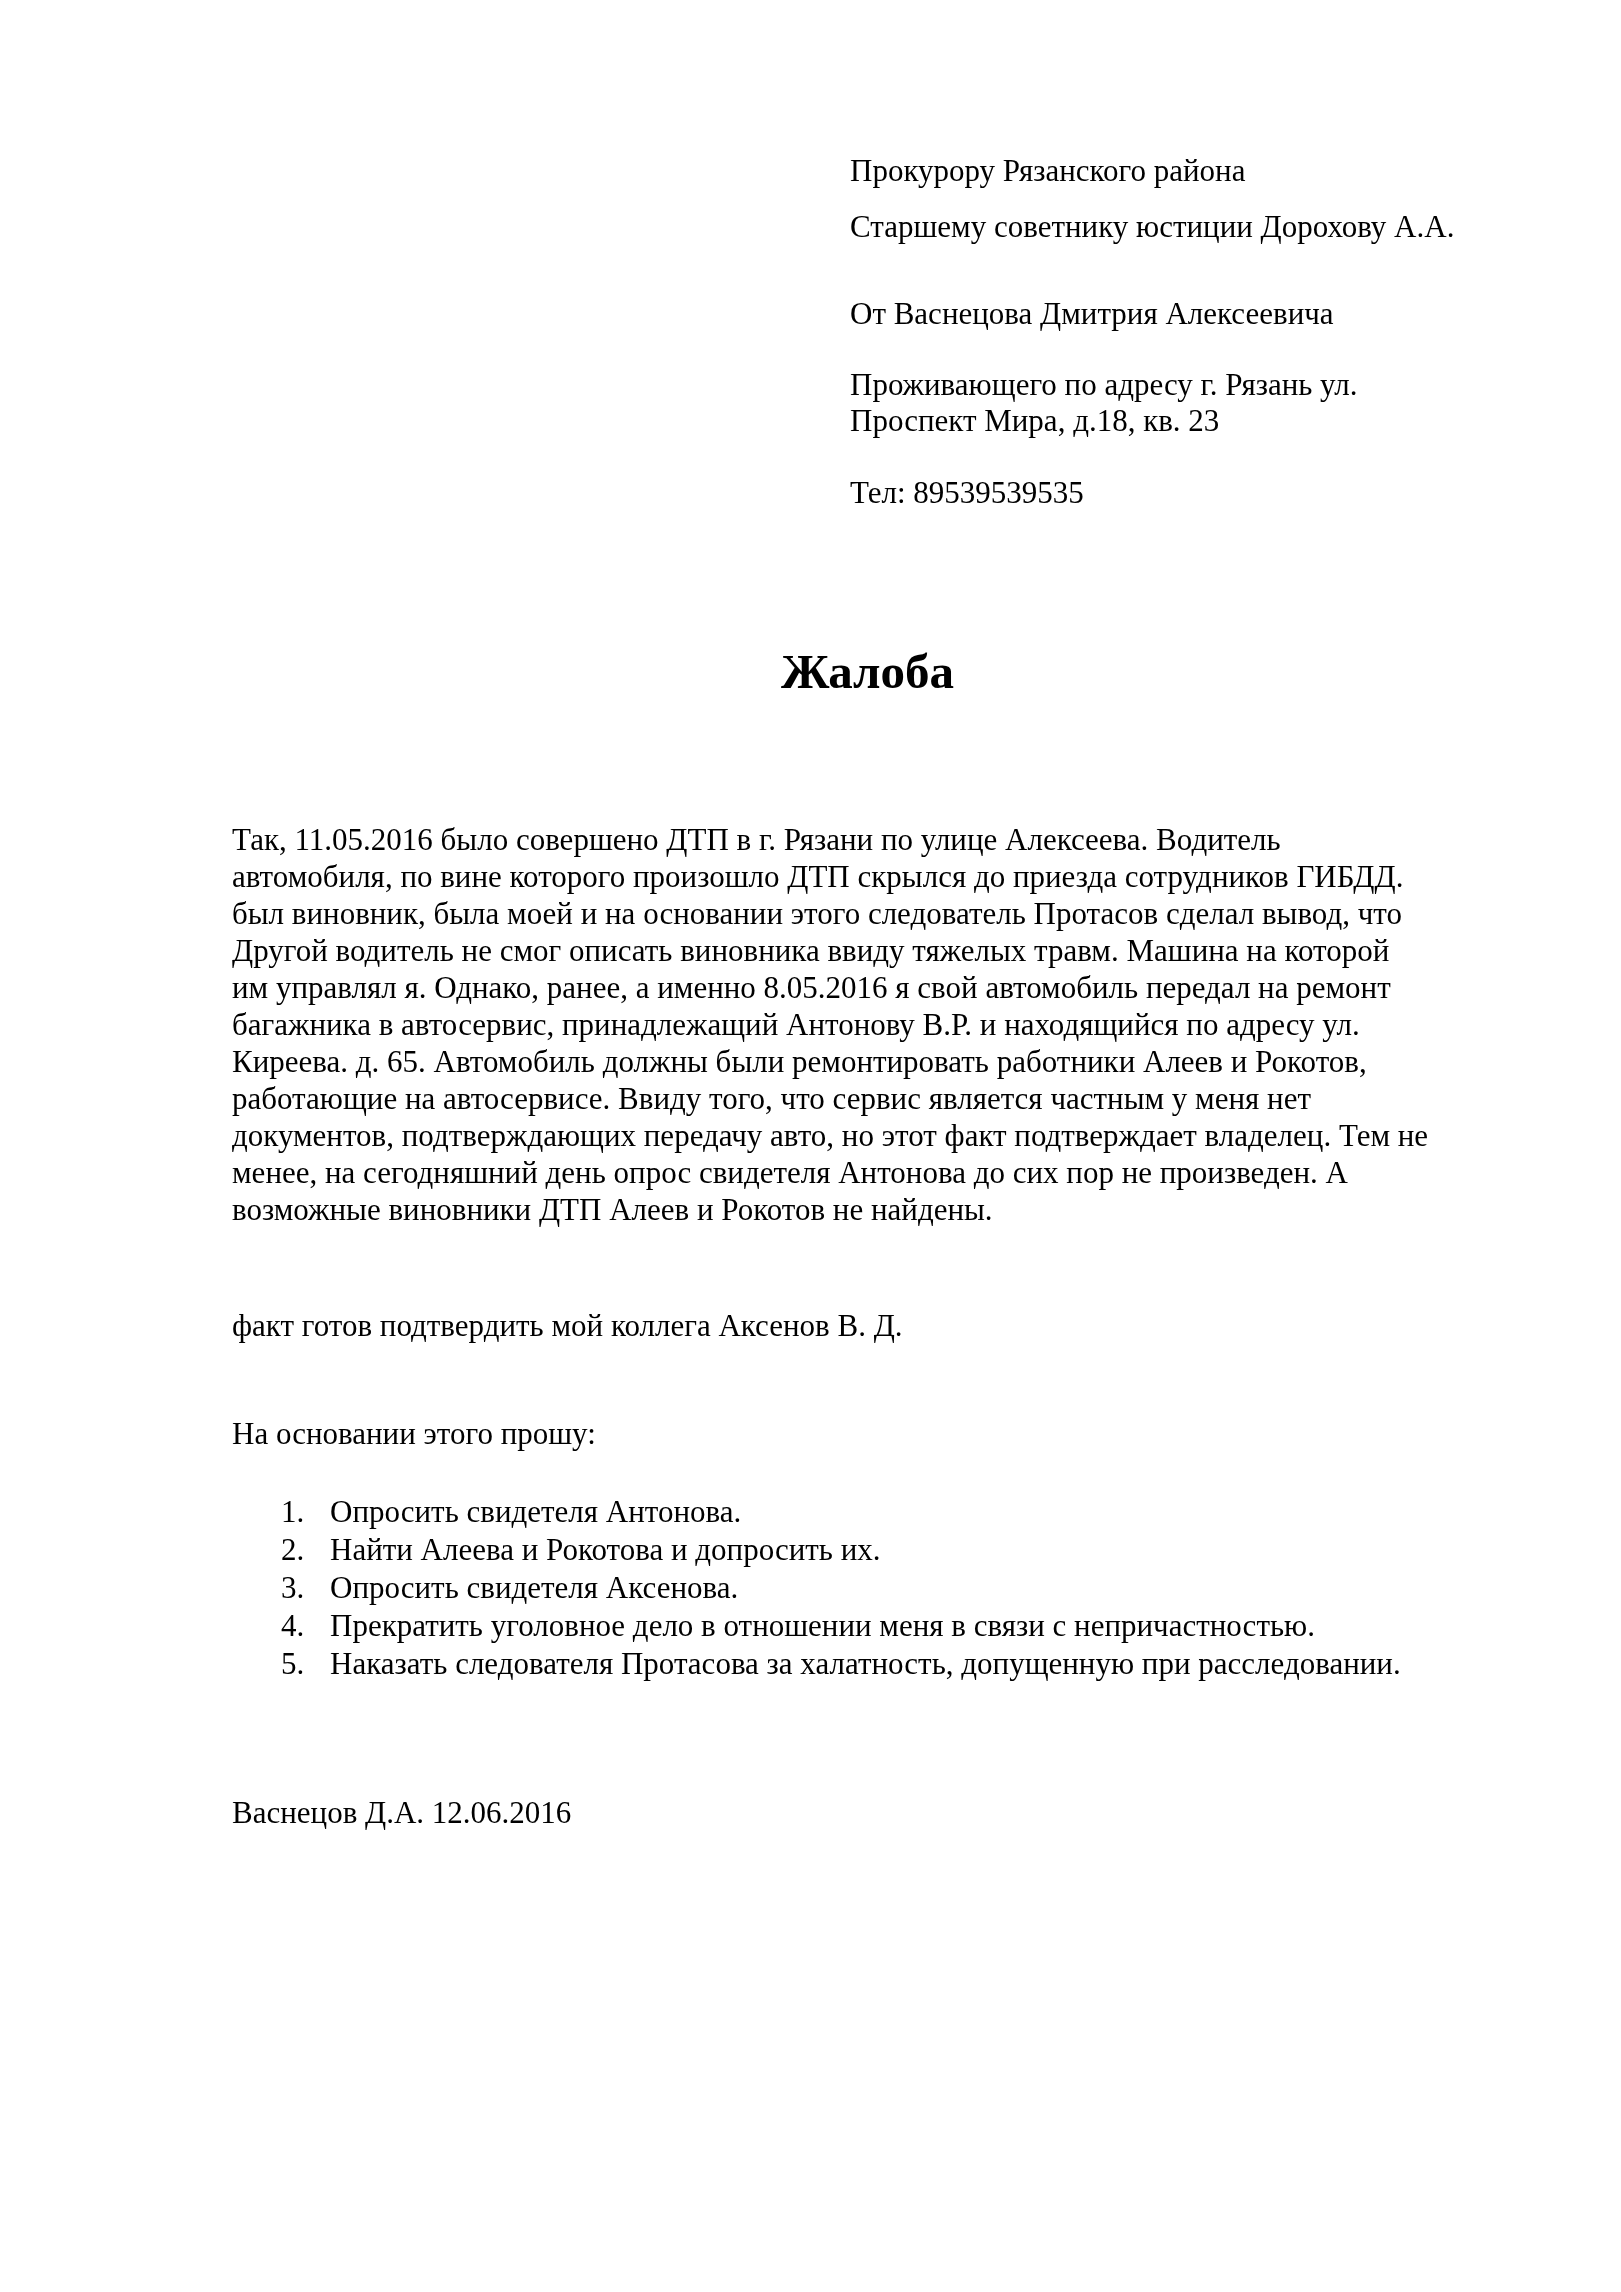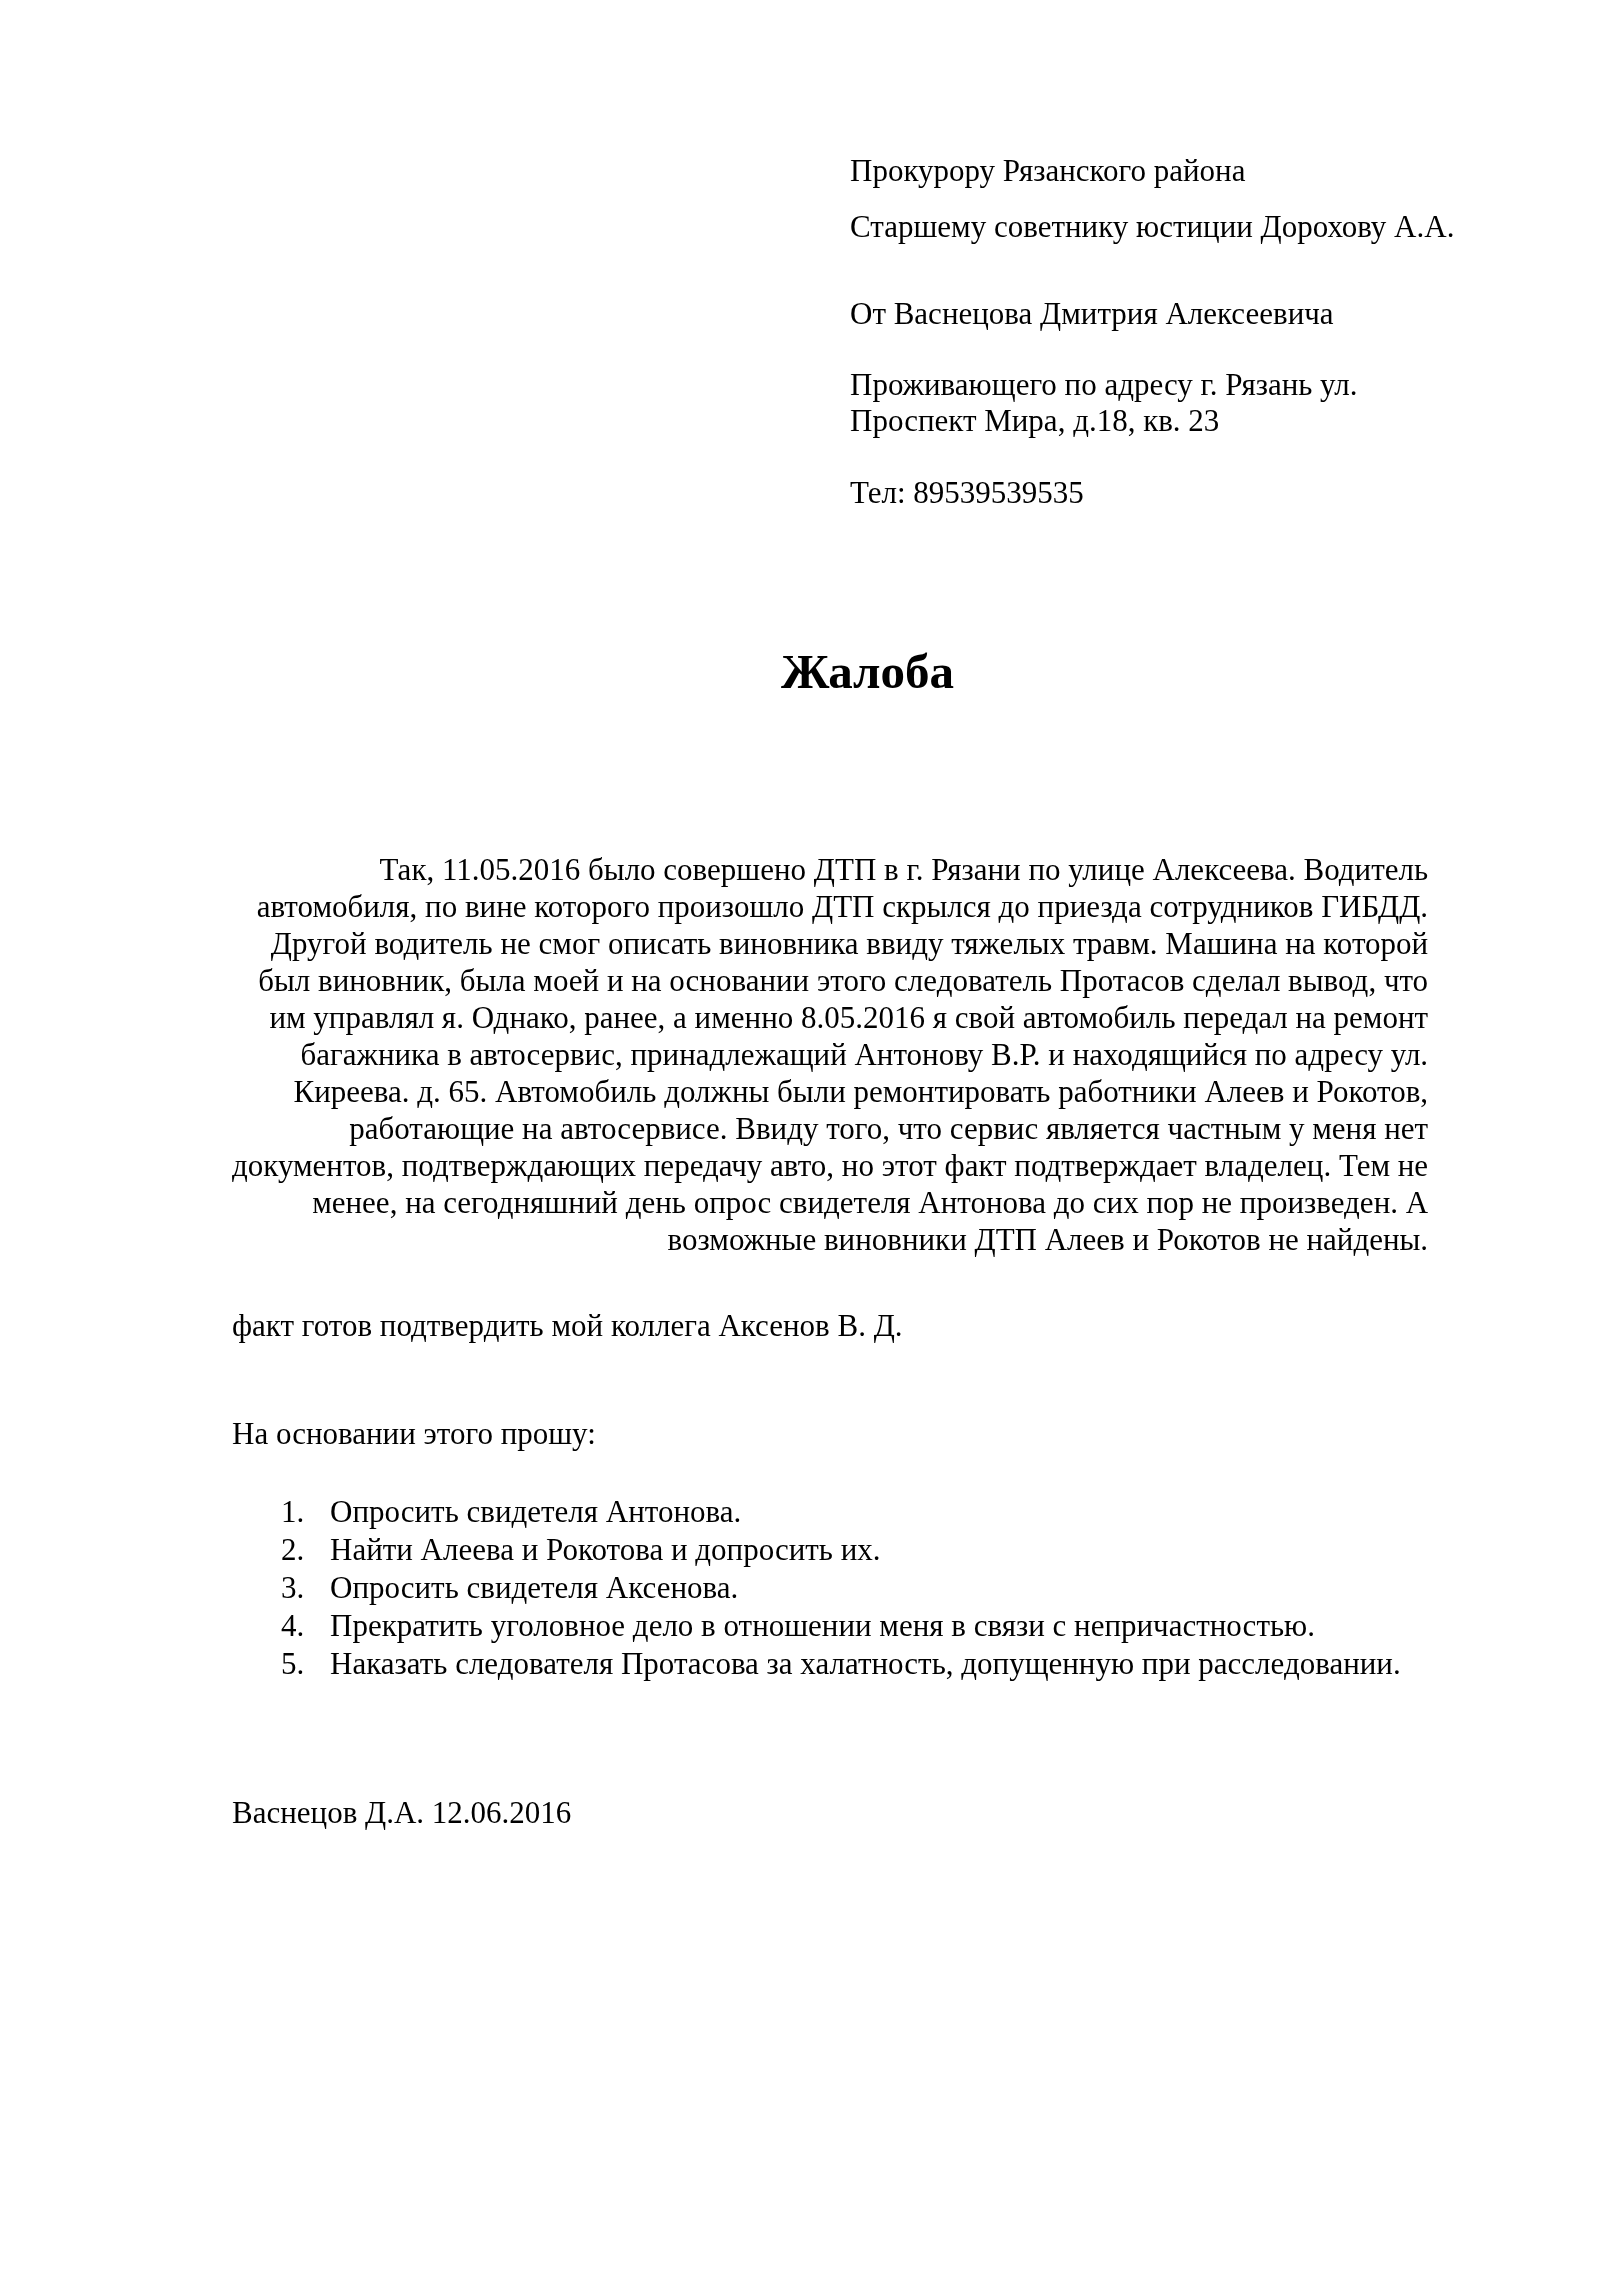--- a/index.html
+++ b/index.html
@@ -76,25 +76,25 @@
     <div class="txt header-multi" style="top:367px;">
       <span>Проживающего по адресу г. Рязань ул.</span>
       <span>Проспект Мира, д.18, кв. 23</span>
     </div>
     <p class="txt header-line" style="top:474px;">Тел: 89539539535</p>
   </div>
 
   <h1 class="title">Жалоба</h1>
 
 
-  <div class="txt body-para" style="top:851px; line-height:37px;text-align:right;">
+  <div class="txt body-para" style="top:821px; line-height:37px;">
     <span>Так, 11.05.2016 было совершено ДТП в г. Рязани по улице Алексеева. Водитель</span>
     <span>автомобиля, по вине которого произошло ДТП скрылся до приезда сотрудников ГИБДД.</span>
+    <span>был виновник, была моей и на основании этого следователь Протасов сделал вывод, что</span>
     <span>Другой водитель не смог описать виновника ввиду тяжелых травм. Машина на которой</span>
-    <span>был виновник, была моей и на основании этого следователь Протасов сделал вывод, что</span>
     <span>им управлял я. Однако, ранее, а именно 8.05.2016 я свой автомобиль передал на ремонт</span>
     <span>багажника в автосервис, принадлежащий Антонову В.Р. и находящийся по адресу ул.</span>
     <span>Киреева. д. 65. Автомобиль должны были ремонтировать работники Алеев и Рокотов,</span>
     <span>работающие на автосервисе. Ввиду того, что сервис является частным у меня нет</span>
     <span>документов, подтверждающих передачу авто, но этот факт подтверждает владелец. Тем не</span>
     <span>менее, на сегодняшний день опрос свидетеля Антонова до сих пор не произведен. А</span>
     <span>возможные виновники ДТП Алеев и Рокотов не найдены.</span>
   </div>
 
   <div class="txt body-para" style="top:1307px;">

